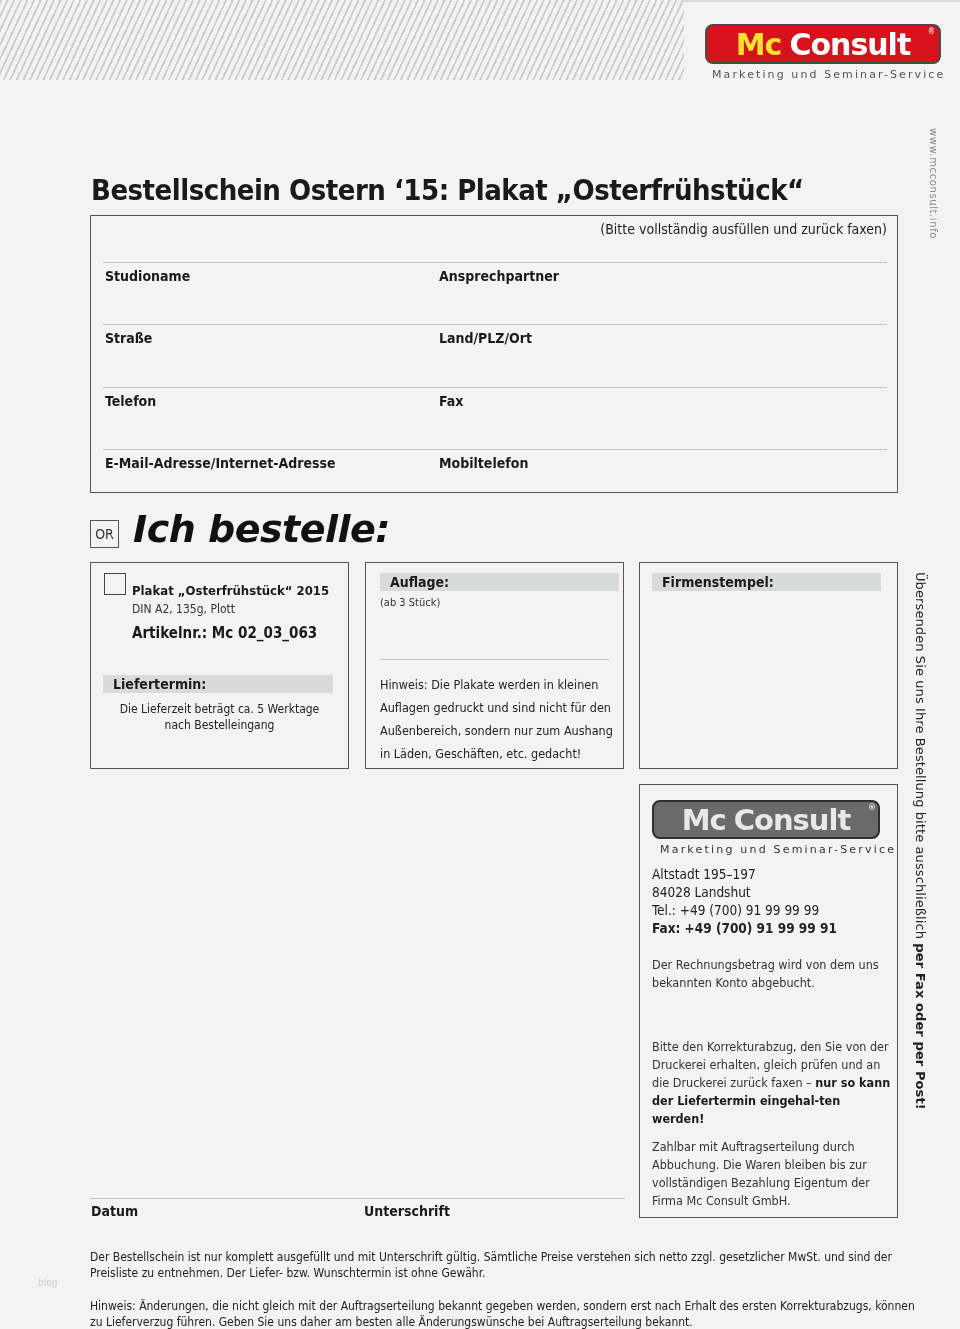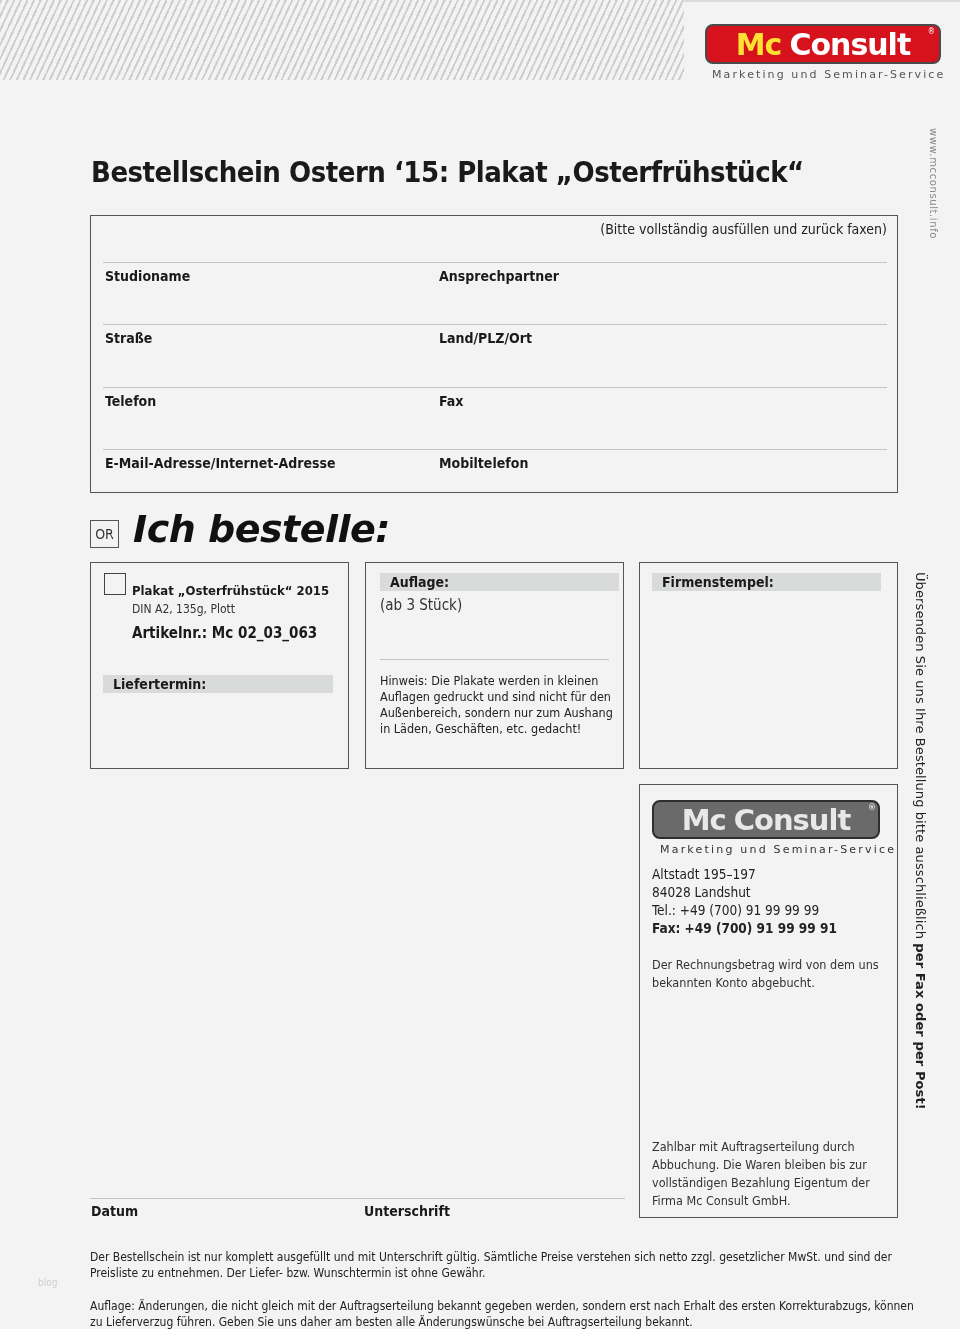--- a/index.html
+++ b/index.html
@@ -16,21 +16,21 @@
     .logo { position: absolute; left: 705px; top: 24px; width: 236px; height: 40px;
       background: #d6121c; border: 2px solid #4a4a4a; border-radius: 8px;
       display: flex; align-items: center; justify-content: center; }
     .logo .mc { font-family: "DejaVu Sans", sans-serif; font-weight: bold; font-size: 30px; color: #ffe033; letter-spacing: -1px; }
     .logo .consult { font-family: "DejaVu Sans", sans-serif; font-weight: bold; font-size: 30px; color: #ffffff; margin-left: 8px; letter-spacing: -1px; }
     .logo .reg { position: absolute; right: 4px; top: 1px; font-size: 8px; color: #fff; }
     .logo-sub { position: absolute; left: 712px; top: 68px; font-family: "DejaVu Sans", sans-serif; font-size: 11px; letter-spacing: 2.1px; color: #555; }
 
     .url-vertical { position: absolute; left: 928px; top: 128px; writing-mode: vertical-rl; font-family: "DejaVu Sans", sans-serif; font-size: 10px; color: #8a8a8a; letter-spacing: 0.6px; }
 
-    .title { position: absolute; left: 91px; top: 155px; font-family: "DejaVu Sans Condensed", "DejaVu Sans", sans-serif; font-weight: bold; font-size: 29px; color: #1a1a1a; letter-spacing: -0.5px; }
+    .title { position: absolute; left: 91px; top: 173px; font-family: "DejaVu Sans Condensed", "DejaVu Sans", sans-serif; font-weight: bold; font-size: 29px; color: #1a1a1a; letter-spacing: -0.5px; }
 
     
     .customer-box { position: absolute; left: 90px; top: 215px; width: 808px; height: 278px; border: 1.5px solid #555; }
     .customer-box .hint { position: absolute; right: 10px; top: 5px; font-size: 14px; color: #222; }
     .field-row { position: absolute; left: 12px; width: 784px; height: 62px; border-top: 1.5px solid #c4c4c4; }
     .field-row .lbl { position: absolute; top: 5px; font-weight: bold; font-size: 14px; }
     .field-row .lbl.l { left: 2px; }
     .field-row .lbl.r { left: 336px; }
 
     .or-badge { position: absolute; left: 90px; top: 520px; width: 29px; height: 28px; border: 1.5px solid #555; font-size: 14px; display: flex; align-items: center; justify-content: center; color: #333; }
@@ -38,23 +38,23 @@
 
     .box { position: absolute; border: 1.5px solid #555; }
     .grey-head { position: absolute; background: #d9dada; font-weight: bold; font-size: 14px; padding-left: 10px; line-height: 18px; }
 
     .checkbox { position: absolute; left: 13px; top: 10px; width: 22px; height: 22px; border: 1.5px solid #444; background: transparent; cursor: pointer; }
     .prod-name { position: absolute; left: 41px; top: 20px; font-weight: bold; font-size: 13px; }
     .prod-spec { position: absolute; left: 41px; top: 39px; font-size: 12px; color: #333; }
     .prod-art { position: absolute; left: 41px; top: 61px; font-weight: bold; font-size: 15px; }
     .lief-text { position: absolute; left: 0; width: 100%; top: 138px; text-align: center; font-size: 12px; line-height: 16px; color: #222; }
 
-    .auflage-sub { position: absolute; left: 14px; top: 33px; font-size: 15px; color: #333; }
+    .auflage-sub { position: absolute; left: 14px; top: 33px; font-size: 11px; color: #333; }
     .auflage-line { position: absolute; left: 14px; right: 14px; top: 96px; border-top: 1.5px solid #c4c4c4; }
-    .auflage-note { position: absolute; left: 14px; top: 110px; width: 240px; font-size: 12.5px; line-height: 16px; color: #222; }
+    .auflage-note { position: absolute; left: 14px; top: 110px; width: 240px; font-size: 12.5px; line-height: 23px; color: #222; }
 
     .info-box { position: absolute; left: 639px; top: 784px; width: 259px; height: 434px; border: 1.5px solid #555; }
     .logo-grey { position: absolute; left: 12px; top: 15px; width: 228px; height: 39px; background: #6a6a6a; border: 2px solid #2e2e2e; border-radius: 8px; display: flex; align-items: center; justify-content: center; }
     .logo-grey span { font-family: "DejaVu Sans", sans-serif; font-weight: bold; font-size: 29px; color: #e8e8e8; letter-spacing: -1px; }
     .logo-grey .c2 { margin-left: 8px; }
     .logo-grey .reg { position: absolute; right: 3px; top: 1px; font-size: 8px; }
     .logo-grey-sub { position: absolute; left: 20px; top: 58px; font-family: "DejaVu Sans", sans-serif; font-size: 11px; letter-spacing: 2.2px; color: #333; }
     .addr { position: absolute; left: 12px; top: 80px; font-size: 13.5px; line-height: 18px; color: #222; }
     .addr .b { font-weight: bold; }
     .info-p { position: absolute; left: 12px; width: 240px; font-size: 12.5px; line-height: 18px; color: #333; }
@@ -108,20 +108,24 @@
 
 <div class="or-badge">OR</div>
 <div class="order-title">Ich bestelle:</div>
 
 <div class="box" style="left:90px; top:562px; width:259px; height:207px;">
   <div class="checkbox"></div>
   <div class="prod-name">Plakat „Osterfrühstück“ 2015</div>
   <div class="prod-spec">DIN A2, 135g, Plott</div>
   <div class="prod-art">Artikelnr.: Mc 02_03_063</div>
   <div class="grey-head" style="left:12px; top:112px; width:230px;">Liefertermin:</div>
+  <div class="lief-text">
+    <div>Die Lieferzeit beträgt ca. 5 Werktage</div>
+    <div>nach Bestelleingang</div>
+  </div>
 </div>
 
 <div class="box" style="left:365px; top:562px; width:259px; height:207px;">
   <div class="grey-head" style="left:14px; top:10px; width:239px;">Auflage:</div>
   <div class="auflage-sub">(ab 3 Stück)</div>
   <div class="auflage-line"></div>
   <div class="auflage-note">Hinweis:  Die Plakate werden in kleinen Auflagen gedruckt und sind nicht für den Außenbereich, sondern nur zum Aushang in Läden, Geschäften, etc. gedacht!</div>
 </div>
 
 <div class="box" style="left:639px; top:562px; width:259px; height:207px;">
@@ -137,26 +141,30 @@
   <div class="logo-grey-sub">Marketing und Seminar-Service</div>
   <div class="addr">
     <div>Altstadt 195–197</div>
     <div>84028 Landshut</div>
     <div>Tel.: +49 (700) 91 99 99 99</div>
     <div class="b">Fax: +49 (700) 91 99 99 91</div>
   </div>
   <div class="info-p" style="top:171px;">
     <div>Der Rechnungsbetrag wird von dem uns bekannten Konto abgebucht.</div>
   </div>
+  <div class="info-p" style="top:253px;">
+    <span>Bitte den Korrekturabzug, den Sie von der Druckerei erhalten, gleich prüfen und an die Druckerei zurück faxen –</span>
+    <span class="b">nur so kann der Liefertermin eingehal-ten werden!</span>
+  </div>
   <div class="info-p" style="top:353px;">Zahlbar mit Auftragserteilung durch Abbuchung. Die Waren bleiben bis zur vollständigen Bezahlung Eigentum der Firma Mc Consult GmbH.</div>
 </div>
 
 <div class="vertical-note">
   <span>Übersenden Sie uns Ihre Bestellung bitte ausschließlich </span><b>per Fax oder per Post!</b>
 </div>
 
 <div class="sig-line"></div>
 <div class="sig-lbl" style="left:91px;">Datum</div>
 <div class="sig-lbl" style="left:364px;">Unterschrift</div>
 
 <div class="footer" style="top:1249px;">Der Bestellschein ist nur komplett ausgefüllt und mit Unterschrift gültig. Sämtliche Preise verstehen sich netto zzgl. gesetzlicher MwSt. und sind der Preisliste zu entnehmen. Der Liefer- bzw. Wunschtermin ist ohne Gewähr.</div>
-<div class="footer" style="top:1298px;">Auflage: Änderungen, die nicht gleich mit der Auftragserteilung bekannt gegeben werden, sondern erst nach Erhalt des ersten Korrekturabzugs, können zu Lieferverzug führen. Geben Sie uns daher am besten alle Änderungswünsche bei Auftragserteilung bekannt.</div>
+<div class="footer" style="top:1298px;">Hinweis: Änderungen, die nicht gleich mit der Auftragserteilung bekannt gegeben werden, sondern erst nach Erhalt des ersten Korrekturabzugs, können zu Lieferverzug führen. Geben Sie uns daher am besten alle Änderungswünsche bei Auftragserteilung bekannt.</div>
 <div class="blog">blog</div>
 
 </body></html>

